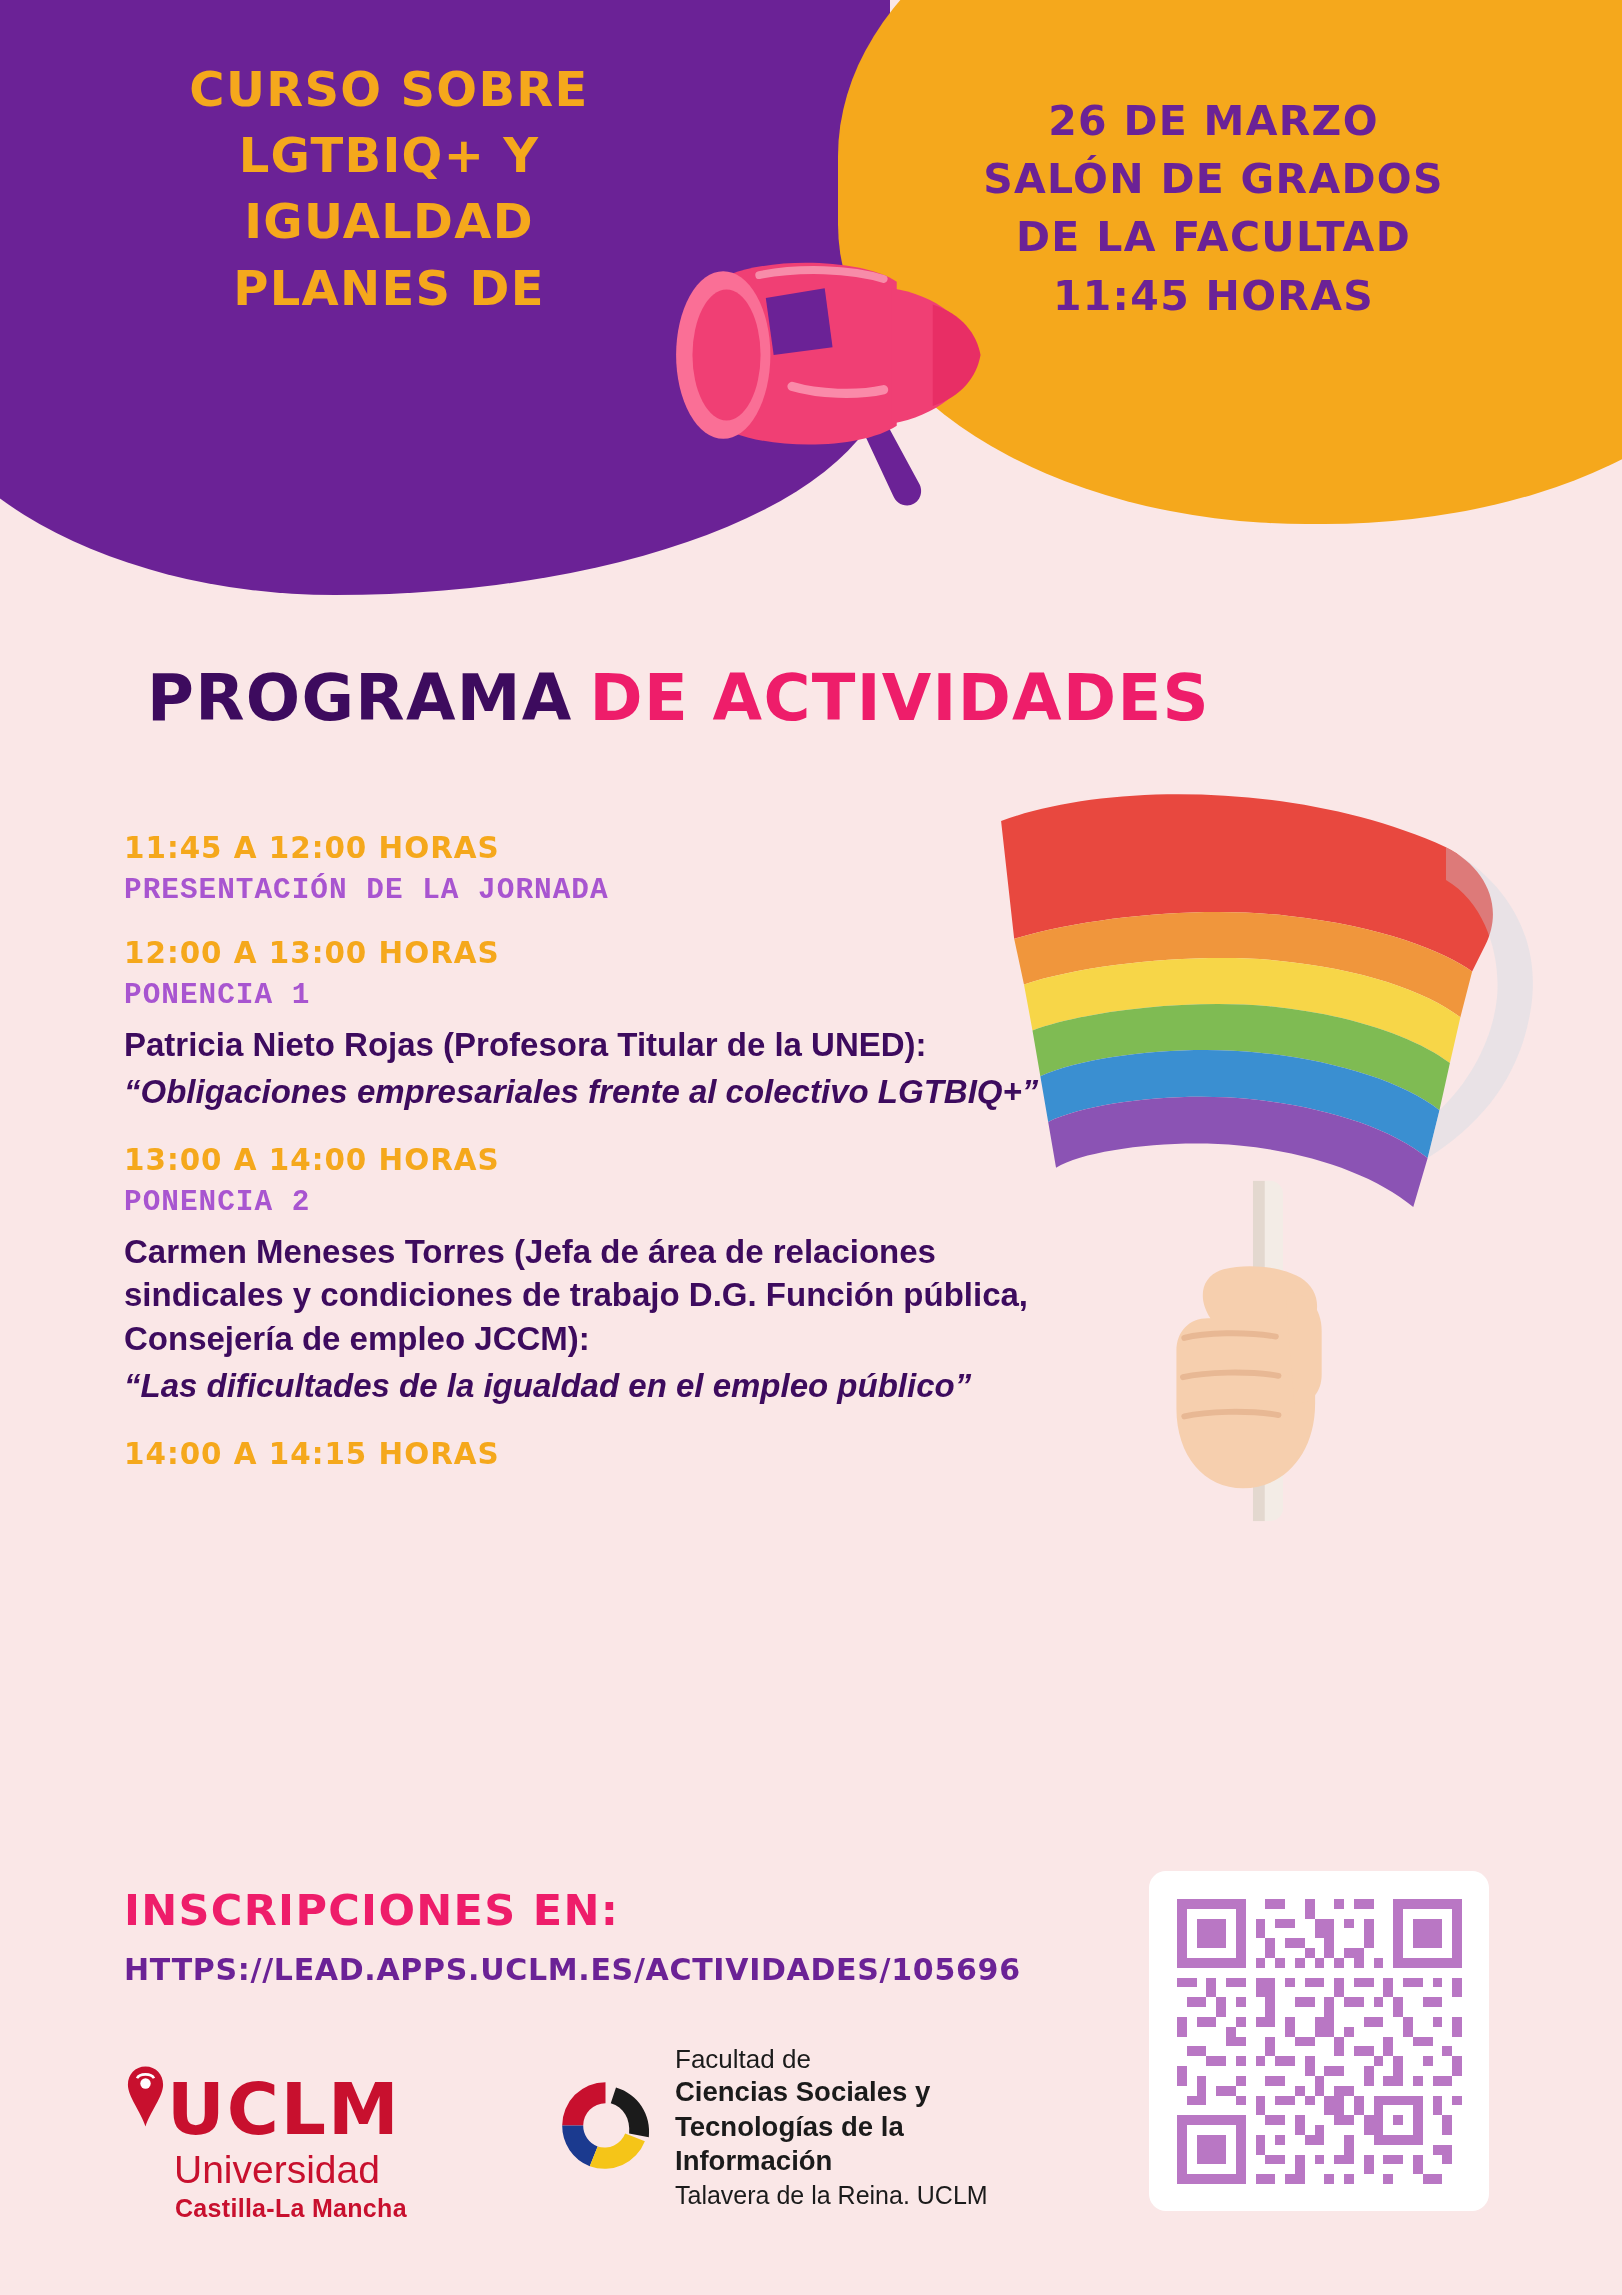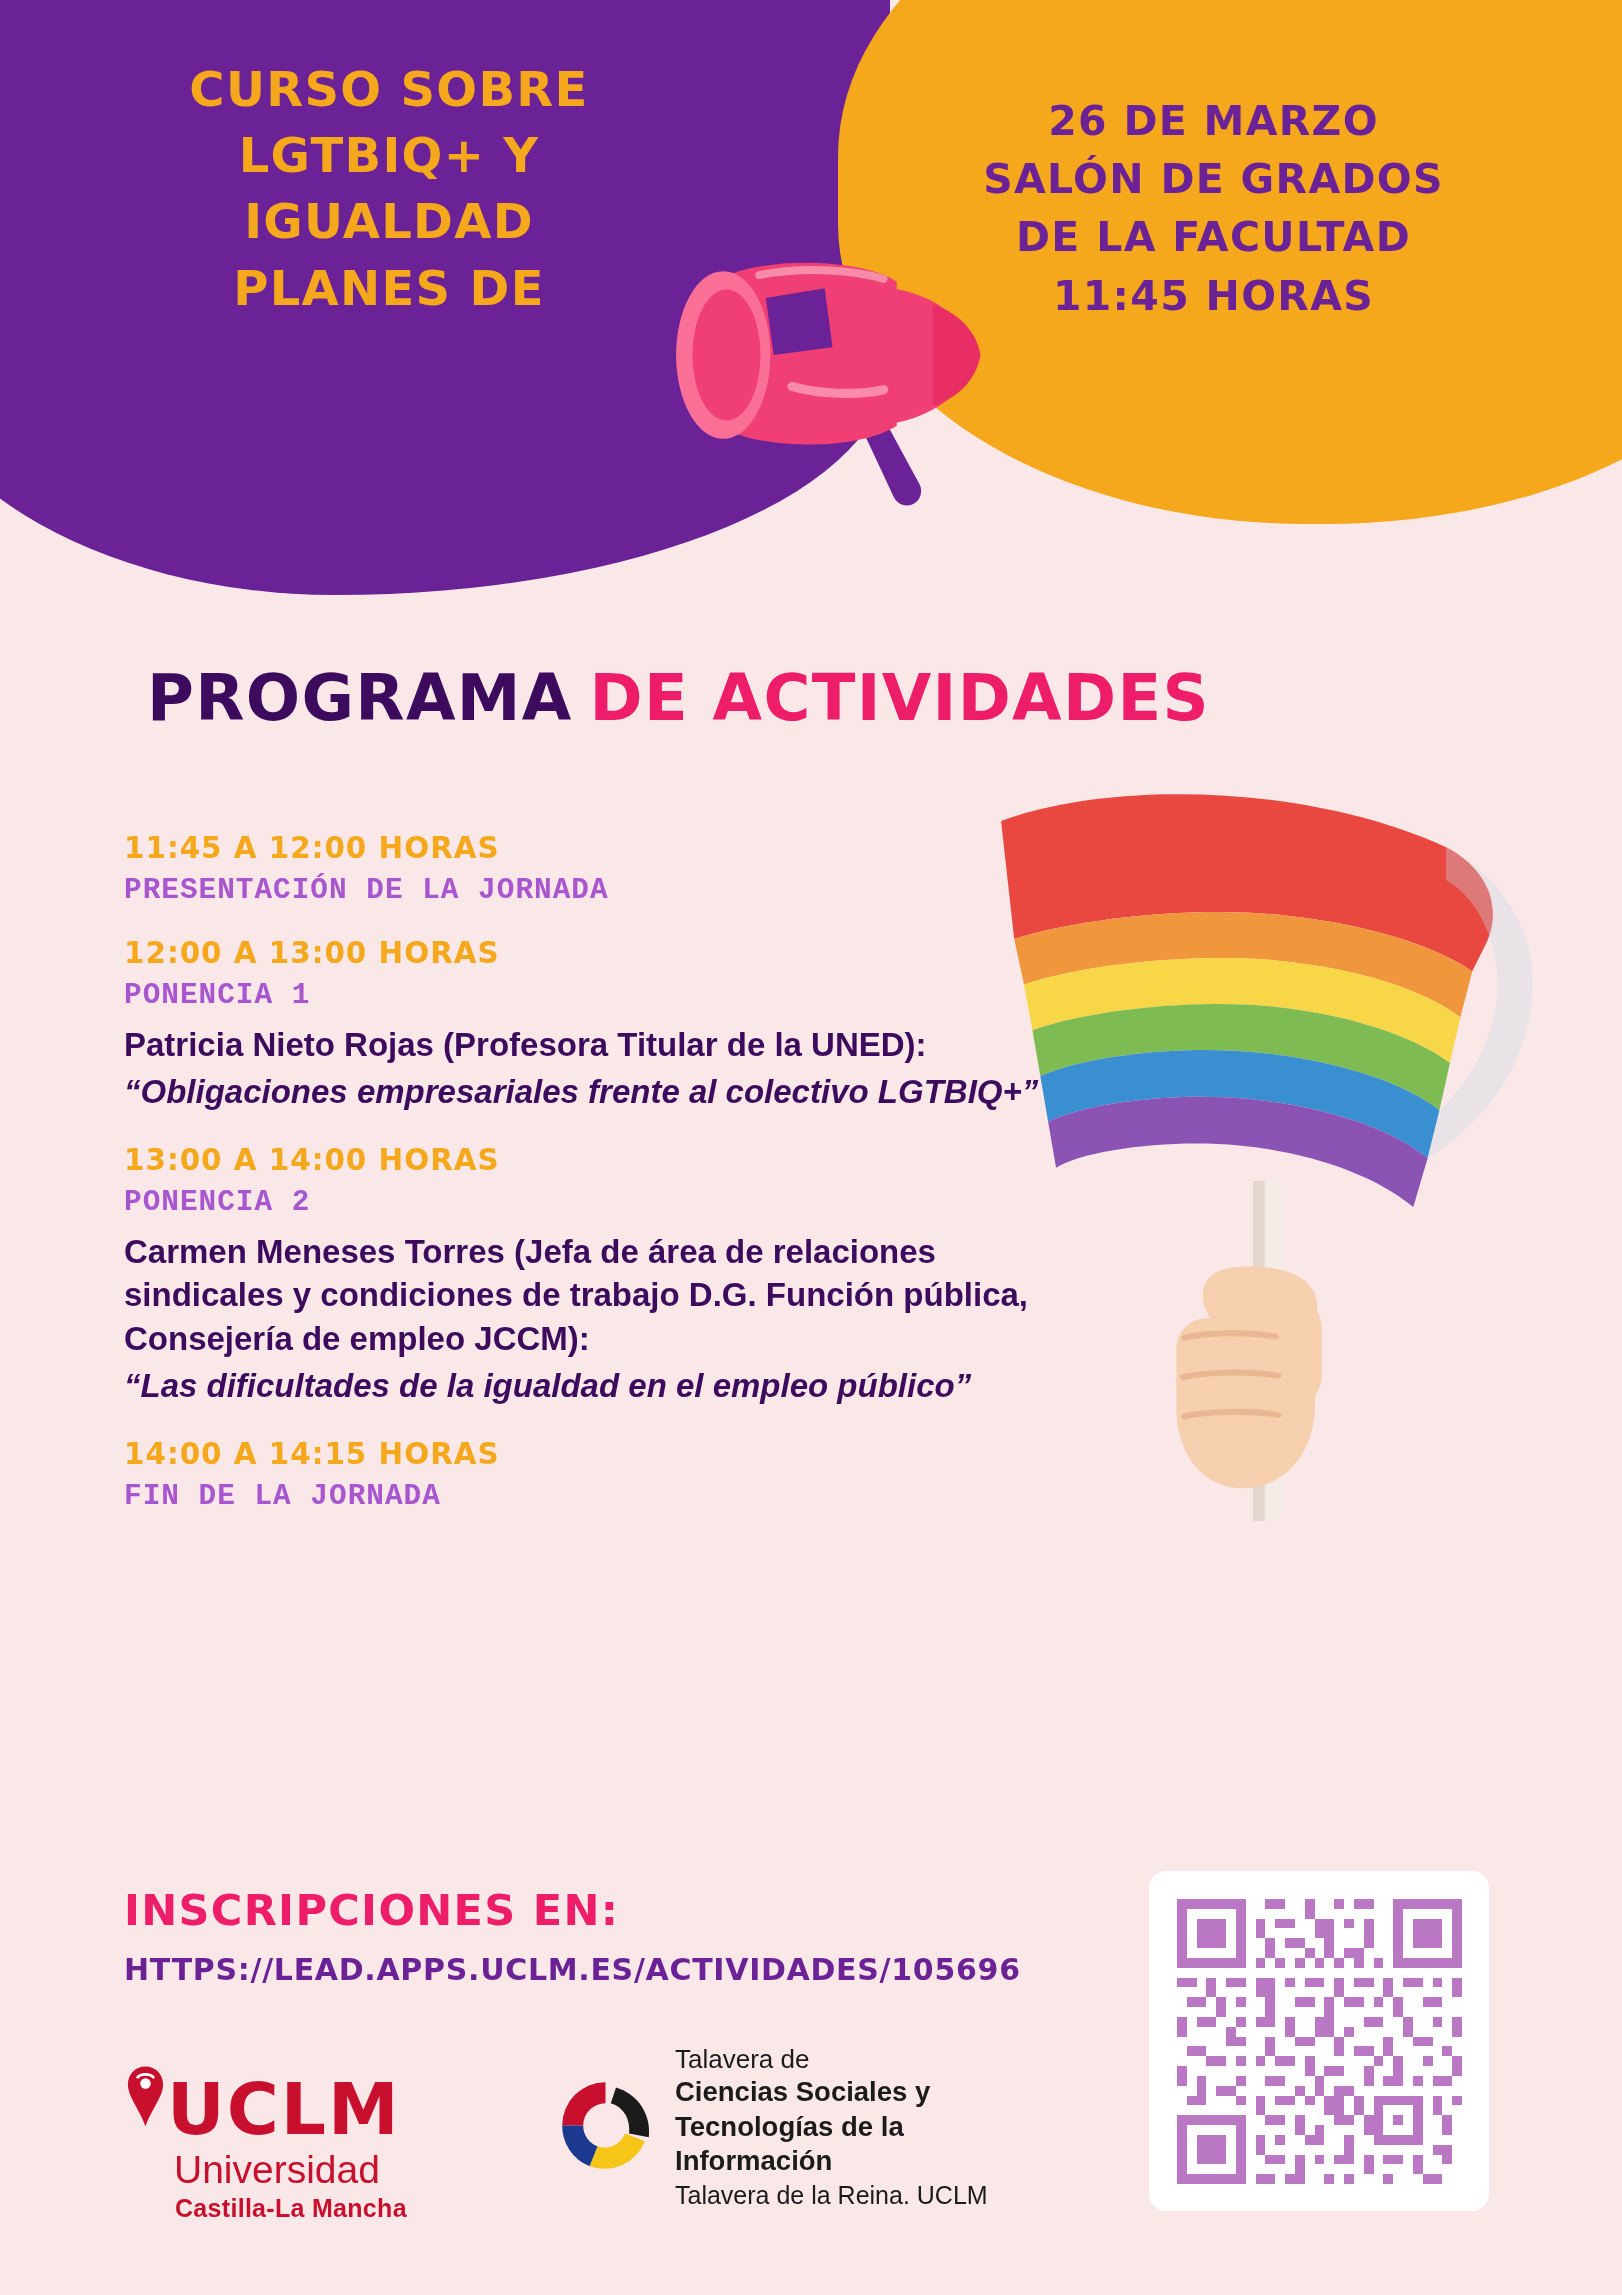--- a/index.html
+++ b/index.html
@@ -368,21 +368,20 @@
 
   <div class="slot">
     <div class="slot-time">13:00 A 14:00 HORAS</div>
     <div class="slot-label">PONENCIA 2</div>
     <div class="slot-speaker">Carmen Meneses Torres (Jefa de área de relaciones sindicales y condiciones de trabajo D.G. Función pública, Consejería de empleo JCCM):</div>
     <div class="slot-talk">“Las dificultades de la igualdad en el empleo público”</div>
   </div>
 
   <div class="slot">
     <div class="slot-time">14:00 A 14:15 HORAS</div>
-    <div class="slot-label">FIN DE LA JORNADA</div>
   </div>
 
 </div>
 
 <div class="registration">
   <div class="reg-title">INSCRIPCIONES EN:</div>
   <div class="reg-url">HTTPS://LEAD.APPS.UCLM.ES/ACTIVIDADES/105696</div>
 </div>
 
 <div class="qr-box">
@@ -559,19 +558,19 @@
 <div class="fac-logo">
   <span>
     <svg width="105" height="105" viewBox="0 0 160 160" xmlns="http://www.w3.org/2000/svg">
       <path d="M80 14 A66 66 0 0 0 14 80 L46 80 A34 34 0 0 1 80 46 Z" fill="#c8102e"></path>
       <path d="M14 80 A66 66 0 0 0 56 142 L68 112 A34 34 0 0 1 46 80 Z" fill="#1b3a8f"></path>
       <path d="M56 142 A66 66 0 0 0 140 104 L110 92 A34 34 0 0 1 68 112 Z" fill="#f5c518"></path>
       <path d="M96 22 C130 32 150 64 146 98 L116 92 C118 70 108 52 88 46 Z" fill="#1b1b1b"></path>
     </svg>
   </span>
   <span class="fac-text">
-    <div class="fac-l1">Talavera de</div>
+    <div class="fac-l1">Facultad de</div>
     <div class="fac-l2">Ciencias Sociales y</div>
     <div class="fac-l3">Tecnologías de la Información</div>
     <div class="fac-l4">Talavera de la Reina. UCLM</div>
   </span>
 </div>
 
 
 </body></html>

